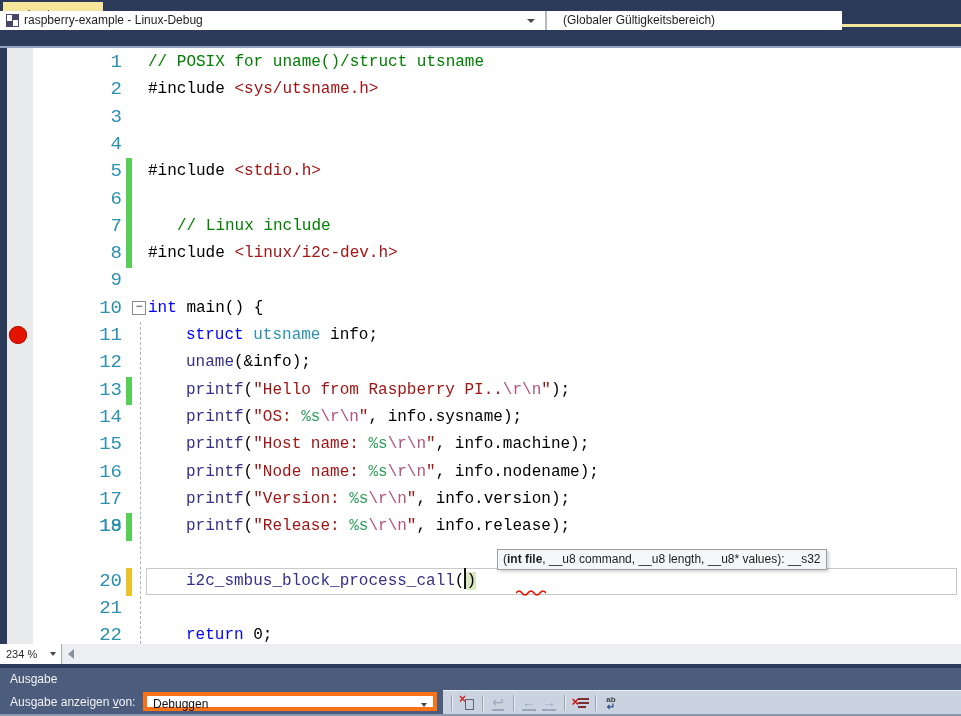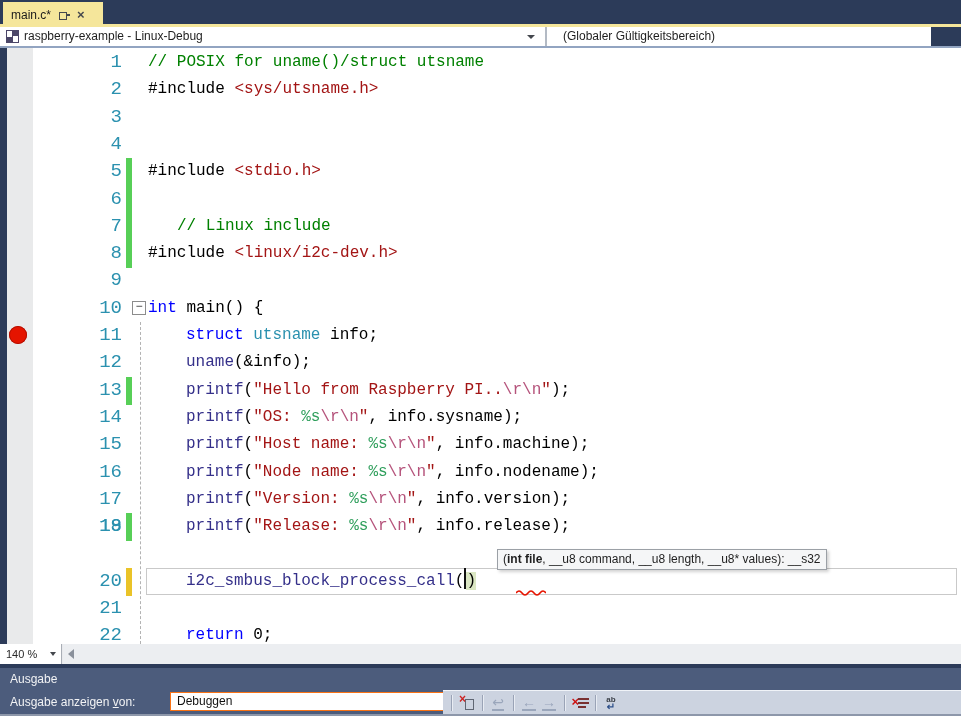--- a/index.html
+++ b/index.html
@@ -13,21 +13,21 @@
   .tab { position:absolute; left:3px; top:2px; height:25px; min-width:100px;
          background:#f5e69b; display:flex; align-items:center; gap:7px; padding:0 8px; }
   .tab-label { font-size:12px; color:#1b1b1b; }
   .pin { position:relative; width:12px; height:12px; }
   .pin::before { content:""; position:absolute; left:1px; top:3px; width:6px; height:6px; border:1px solid #45484e; }
   .pin::after  { content:""; position:absolute; left:8px; top:5px; width:4px; height:2px; background:#45484e; }
   .tab-close { font-size:13px; font-weight:bold; color:#45484e; line-height:12px; }
   .tab-underline { position:absolute; left:0; top:24px; width:961px; height:3px; background:#f5e69b; }
 
   
-  .navbar { position:absolute; left:0; top:27px; width:931px; height:19px; background:#ffffff; }
+  .navbar { position:absolute; left:0; top:11px; width:842px; height:19px; background:#ffffff; }
   .navbar-border { position:absolute; left:0; top:46px; width:961px; height:2px; background:#92a4c1; }
   .proj-icon { position:absolute; left:6px; top:3px; width:13px; height:13px; border:1px solid #4b4668;
                background:conic-gradient(#4b4668 0 25%, #ffffff 0 50%, #4b4668 0 75%, #ffffff 0); }
   .nav-text { position:absolute; top:0; height:19px; line-height:19px; font-size:12px; color:#1e1e1e; }
   .nav-proj-text { left:24px; }
   .nav-scope-text { left:563px; }
   .nav-arrow { position:absolute; left:527px; top:8px; width:0; height:0;
                border-left:4px solid transparent; border-right:4px solid transparent; border-top:4px solid #44474d; }
   .nav-split { position:absolute; left:545px; top:0; width:2px; height:19px; background:#b3bac4; box-shadow:1px 0 0 #ffffff; }
 
@@ -74,21 +74,21 @@
                        border-top:5px solid transparent; border-bottom:5px solid transparent; border-right:6px solid #8a909b; }
   .scroll-track { position:absolute; left:63px; top:0; right:0; height:20px; background:#eceef1; }
 
   
   .gap-navy { position:absolute; left:0; top:664px; width:961px; height:4px; background:#2c3b59; }
   .out-header { position:absolute; left:0; top:668px; width:961px; height:22px; background:#4c5c7c; }
   .out-header .title { position:absolute; left:10px; font-size:12px; line-height:22px; color:#f2f3f5; }
   .out-toolbar { position:absolute; left:0; top:690px; width:961px; height:24px; background:#4c5c7c; }
   .out-label { position:absolute; left:10px; font-size:12px; line-height:24px; color:#f2f3f5; }
   .out-label u { text-decoration:underline; }
-  .out-combo { position:absolute; left:143px; top:2px; width:294px; height:19px; background:#ffffff; border:1px solid #f97316;margin-left:27px; }
+  .out-combo { position:absolute; left:143px; top:2px; width:294px; height:19px; background:#ffffff; border:4px solid #f97316; }
   .out-combo .val { position:absolute; left:6px; font-size:12px; line-height:17px; color:#111; }
   .out-combo .tri { position:absolute; right:6px; top:7px; width:0; height:0;
                     border-left:3.5px solid transparent; border-right:3.5px solid transparent; border-top:4px solid #44474d; }
   .icon-panel { position:absolute; left:443px; top:0; right:0; height:24px; background:#ccd3e0;
                 border-top:1px solid #f0f3f8; display:flex; align-items:center; padding-left:3px; }
   .tb-sep { width:1px; height:16px; background:#9aa3b6; box-shadow:1px 0 0 #e8ecf3; margin:0 5px; }
   .tb-btn { position:relative; width:20px; height:20px; display:flex; align-items:center; justify-content:center; }
   .icon-findmsg { position:relative; width:16px; height:16px; }
   .icon-findmsg .doc { position:absolute; right:1px; bottom:1px; width:9px; height:11px; border:1px solid #5f6673; }
   .icon-findmsg .redx { position:absolute; left:0; top:-3px; color:#c22; font-size:12px; font-weight:bold; }
@@ -235,21 +235,21 @@
       </div>
     <div id="overlays">
         <div class="fold-guide" style="top: 274px; height: 322px;"></div>
       </div>
     <div class="tooltip"><span>(</span><b>int file</b><span>, __u8 command, __u8 length, __u8* values): __s32</span></div>
   </div>
 
   <div class="scrollrow">
     <div class="scroll-track"></div>
     <div class="zoombox">
-      <span class="zoomtext">140 %</span>
+      <span class="zoomtext">234 %</span>
       <span class="tri"></span>
     </div>
     <span class="scroll-left-arrow"></span>
   </div>
 
   <div class="gap-navy"></div>
 
   <div class="out-header">
     <span class="title">Ausgabe</span>
   </div>

